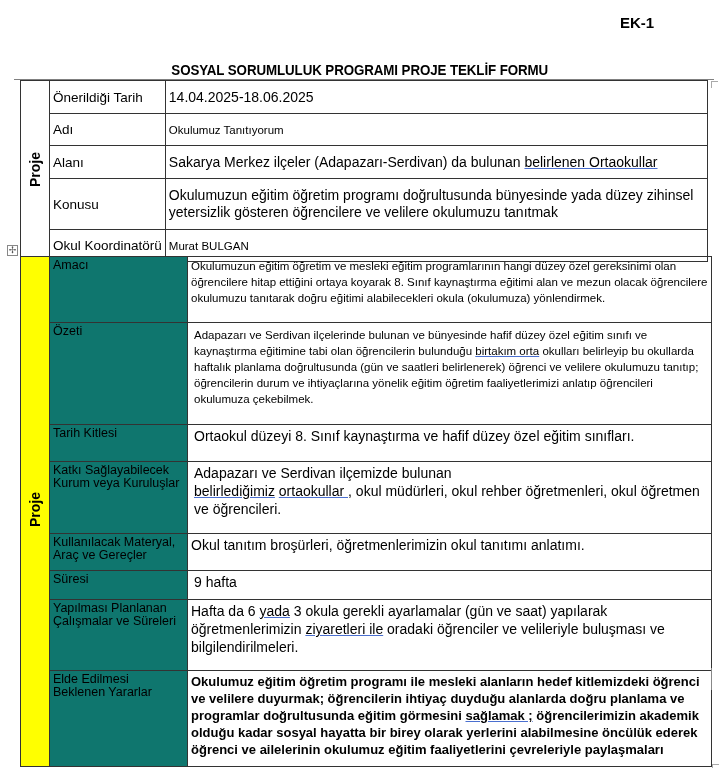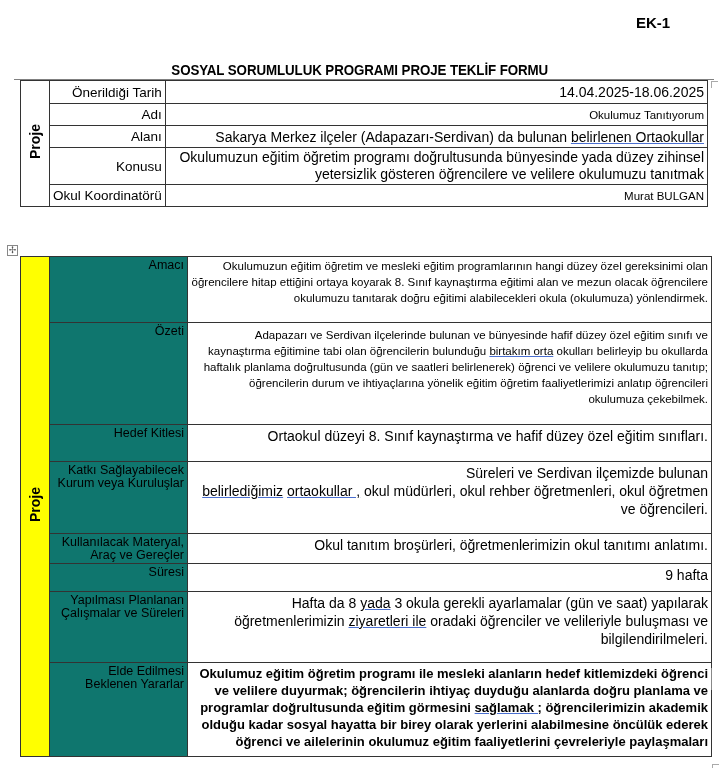--- a/index.html
+++ b/index.html
@@ -1,23 +1,23 @@
 <!DOCTYPE html>
 <html><head>
   <meta charset="utf-8">
   <style>
     html, body { margin: 0; padding: 0; background: #ffffff; }
     body { width: 720px; height: 768px; position: relative; overflow: hidden; font-family: "Liberation Sans", sans-serif; color: #000; }
-    .ek { position: absolute; top: 14px; left: 636px; font-weight: bold; font-size: 15px; font-family: "Liberation Sans", sans-serif; }
+    .ek { position: absolute; top: 14px; left: 620px; font-weight: bold; font-size: 15px; font-family: "Liberation Sans", sans-serif; }
     .title { position: absolute; top: 62px; left: 0; width: 720px; text-align: center; font-weight: bold; font-size: 14.5px; letter-spacing: -0.1px; transform: scaleX(0.92); transform-origin: 357px 0; }
     .title-rule { position: absolute; top: 79px; left: 14px; width: 700px; height: 0; border-top: 1.5px solid #808080; }
     .corner-mark { position: absolute; top: 81px; left: 711px; width: 6px; height: 6px; border-left: 1px solid #aaa; border-top: 1px solid #aaa; }
 
     table { border-collapse: collapse; position: absolute; font-family: "Liberation Sans", sans-serif; }
-    td { border: 1px solid #333; padding: 0 3px; vertical-align: top; text-align: right; }
+    td { border: 1px solid #333; padding: 8px 3px; vertical-align: top; }
 
     
     .t1 { top: 80px; left: 20px; width: 688px; }
     .t1 td { font-size: 14px; }
     .t1 .proj { width: 28px; padding: 0; vertical-align: middle; text-align: center; }
     .t1 .lbl { width: 100px; font-size: 13.5px; vertical-align: middle; }
     .t1 .val { font-size: 14px; vertical-align: middle; }
     .t1 .val.small { font-size: 11.5px; }
     .vert { writing-mode: vertical-rl; transform: rotate(180deg); font-weight: bold; font-size: 14px; display: inline-block; }
 
@@ -76,38 +76,38 @@
       <tr style="height:66px">
     <td class="proj" rowspan="8"><span class="vert">Proje</span></td>
     <td class="lbl">Amacı</td>
     <td class="val">Okulumuzun eğitim öğretim ve mesleki eğitim programlarının hangi düzey özel gereksinimi olan öğrencilere hitap ettiğini ortaya koyarak 8. Sınıf kaynaştırma eğitimi alan ve mezun olacak öğrencilere okulumuzu tanıtarak doğru eğitimi alabilecekleri okula (okulumuza) yönlendirmek.</td>
   </tr>
   <tr style="height:102px">
     <td class="lbl">Özeti</td>
     <td class="val" style="padding-left:6px;padding-top:4px"><span>Adapazarı ve Serdivan ilçelerinde bulunan ve bünyesinde hafif düzey özel eğitim sınıfı ve kaynaştırma eğitimine tabi olan öğrencilerin bulunduğu </span><span class="u">birtakım  orta</span><span> okulları belirleyip bu okullarda haftalık planlama doğrultusunda (gün ve saatleri belirlenerek) öğrenci ve velilere okulumuzu tanıtıp; öğrencilerin durum ve ihtiyaçlarına yönelik eğitim öğretim faaliyetlerimizi anlatıp öğrencileri okulumuza çekebilmek.</span></td>
   </tr>
   <tr style="height:37px">
-    <td class="lbl">Hedef Kitlesi</td>
+    <td class="lbl">Tarih Kitlesi</td>
     <td class="val big" style="padding-left:6px">Ortaokul düzeyi 8. Sınıf kaynaştırma ve hafif düzey özel eğitim sınıfları.</td>
   </tr>
   <tr style="height:72px">
     <td class="lbl">Katkı Sağlayabilecek Kurum veya Kuruluşlar</td>
-    <td class="val big" style="padding-left:6px"><span>Süreleri ve Serdivan ilçemizde bulunan</span><br><span class="u">belirlediğimiz</span> <span class="u">ortaokullar ,</span><span> okul müdürleri, okul rehber öğretmenleri, okul öğretmen ve öğrencileri.</span></td>
+    <td class="val big" style="padding-left:6px"><span>Adapazarı ve Serdivan ilçemizde bulunan</span><br><span class="u">belirlediğimiz</span> <span class="u">ortaokullar ,</span><span> okul müdürleri, okul rehber öğretmenleri, okul öğretmen ve öğrencileri.</span></td>
   </tr>
   <tr style="height:30px">
     <td class="lbl">Kullanılacak Materyal, Araç ve Gereçler</td>
     <td class="val big">Okul tanıtım broşürleri, öğretmenlerimizin okul tanıtımı anlatımı.</td>
   </tr>
   <tr style="height:28px">
     <td class="lbl">Süresi</td>
     <td class="val big" style="padding-left:6px">9 hafta</td>
   </tr>
   <tr style="height:71px">
     <td class="lbl">Yapılması Planlanan Çalışmalar ve Süreleri</td>
-    <td class="val big"><span>Hafta da 8 </span><span class="u">yada</span><span> 3 okula gerekli ayarlamalar (gün ve saat) yapılarak öğretmenlerimizin </span><span class="u">ziyaretleri  ile</span><span> oradaki öğrenciler ve velileriyle buluşması ve bilgilendirilmeleri.</span></td>
+    <td class="val big"><span>Hafta da 6 </span><span class="u">yada</span><span> 3 okula gerekli ayarlamalar (gün ve saat) yapılarak öğretmenlerimizin </span><span class="u">ziyaretleri  ile</span><span> oradaki öğrenciler ve velileriyle buluşması ve bilgilendirilmeleri.</span></td>
   </tr>
   <tr style="height:94px">
     <td class="lbl">Elde Edilmesi Beklenen Yararlar</td>
     <td class="val bold"><span>Okulumuz eğitim öğretim programı ile mesleki alanların hedef kitlemizdeki öğrenci ve velilere duyurmak; öğrencilerin ihtiyaç duyduğu alanlarda doğru planlama ve programlar doğrultusunda eğitim görmesini </span><span class="u">sağlamak ;</span><span> öğrencilerimizin akademik olduğu kadar sosyal hayatta bir birey olarak yerlerini alabilmesine öncülük ederek öğrenci ve ailelerinin okulumuz eğitim faaliyetlerini çevreleriyle paylaşmaları</span></td>
   </tr>
 </tbody>
   </table>
 
 <div class="right-edge"></div>
 <div class="br-mark"></div>

